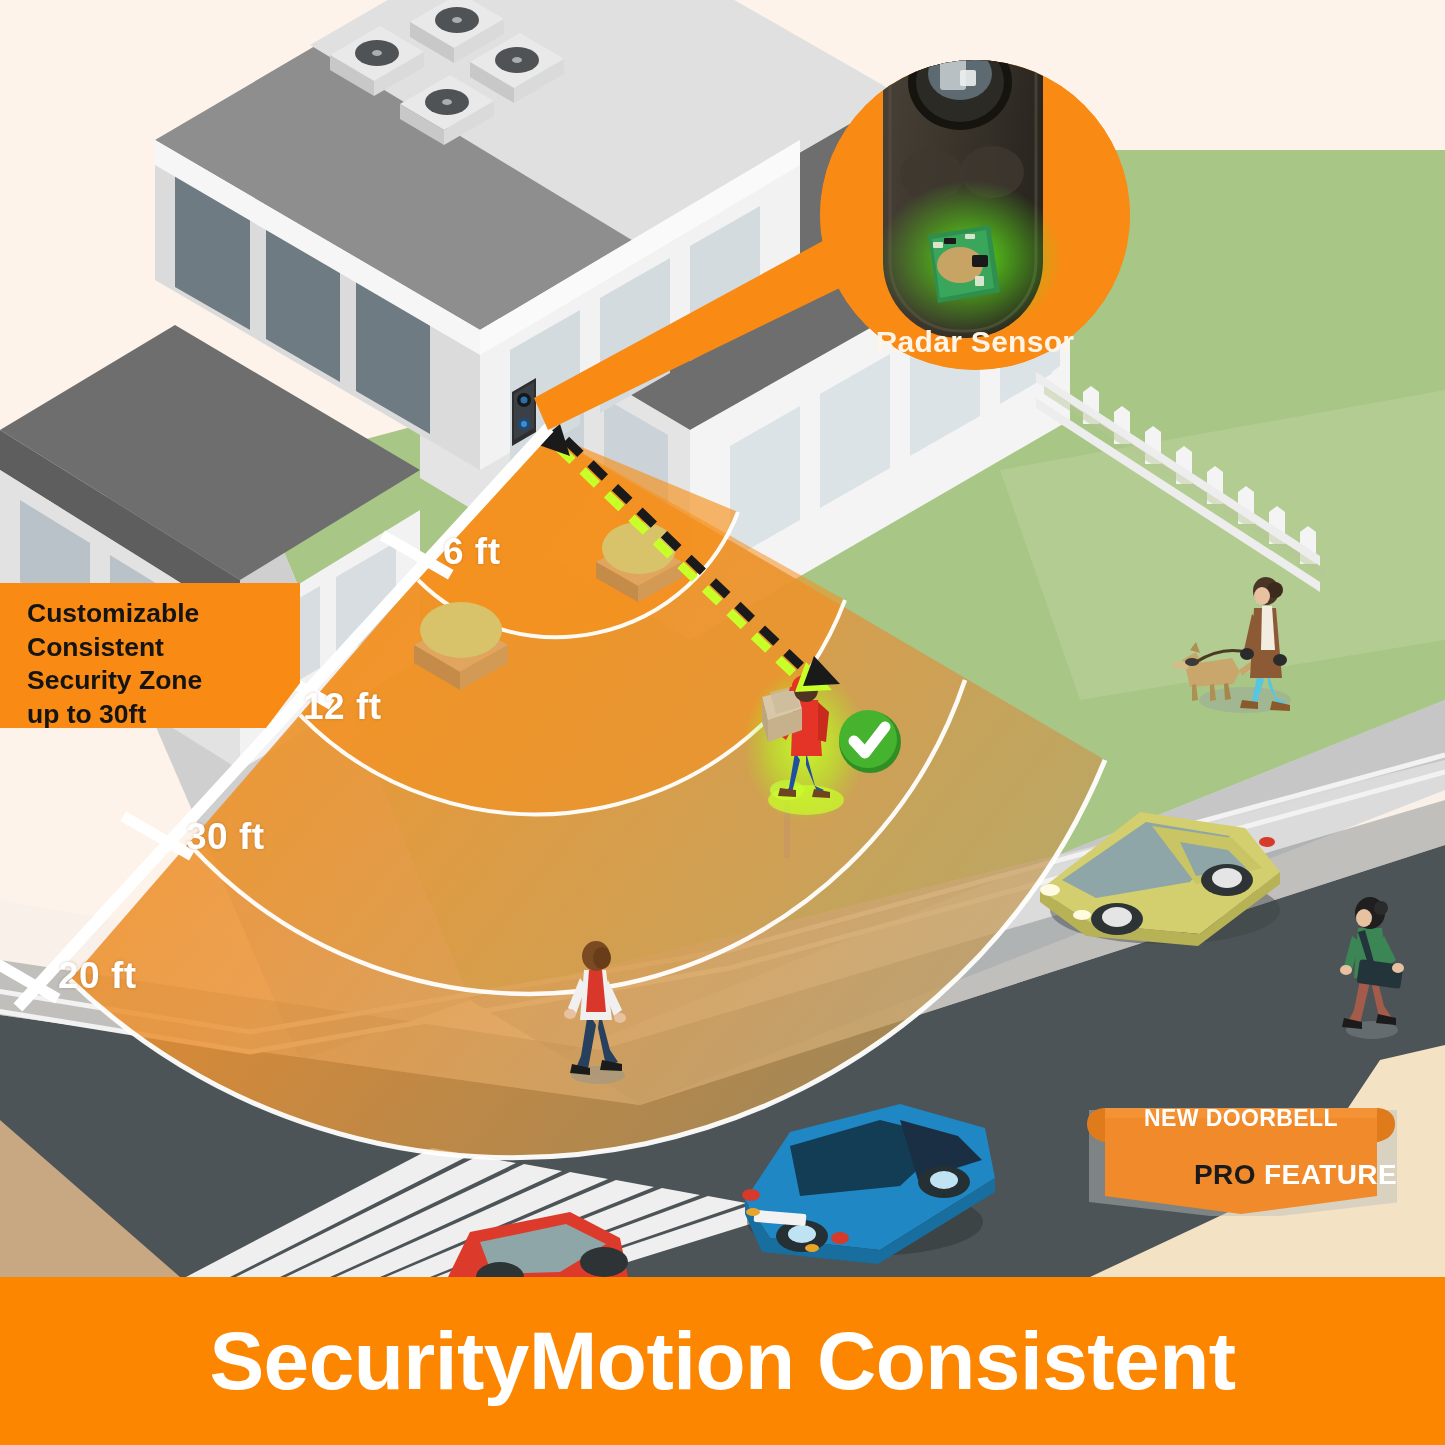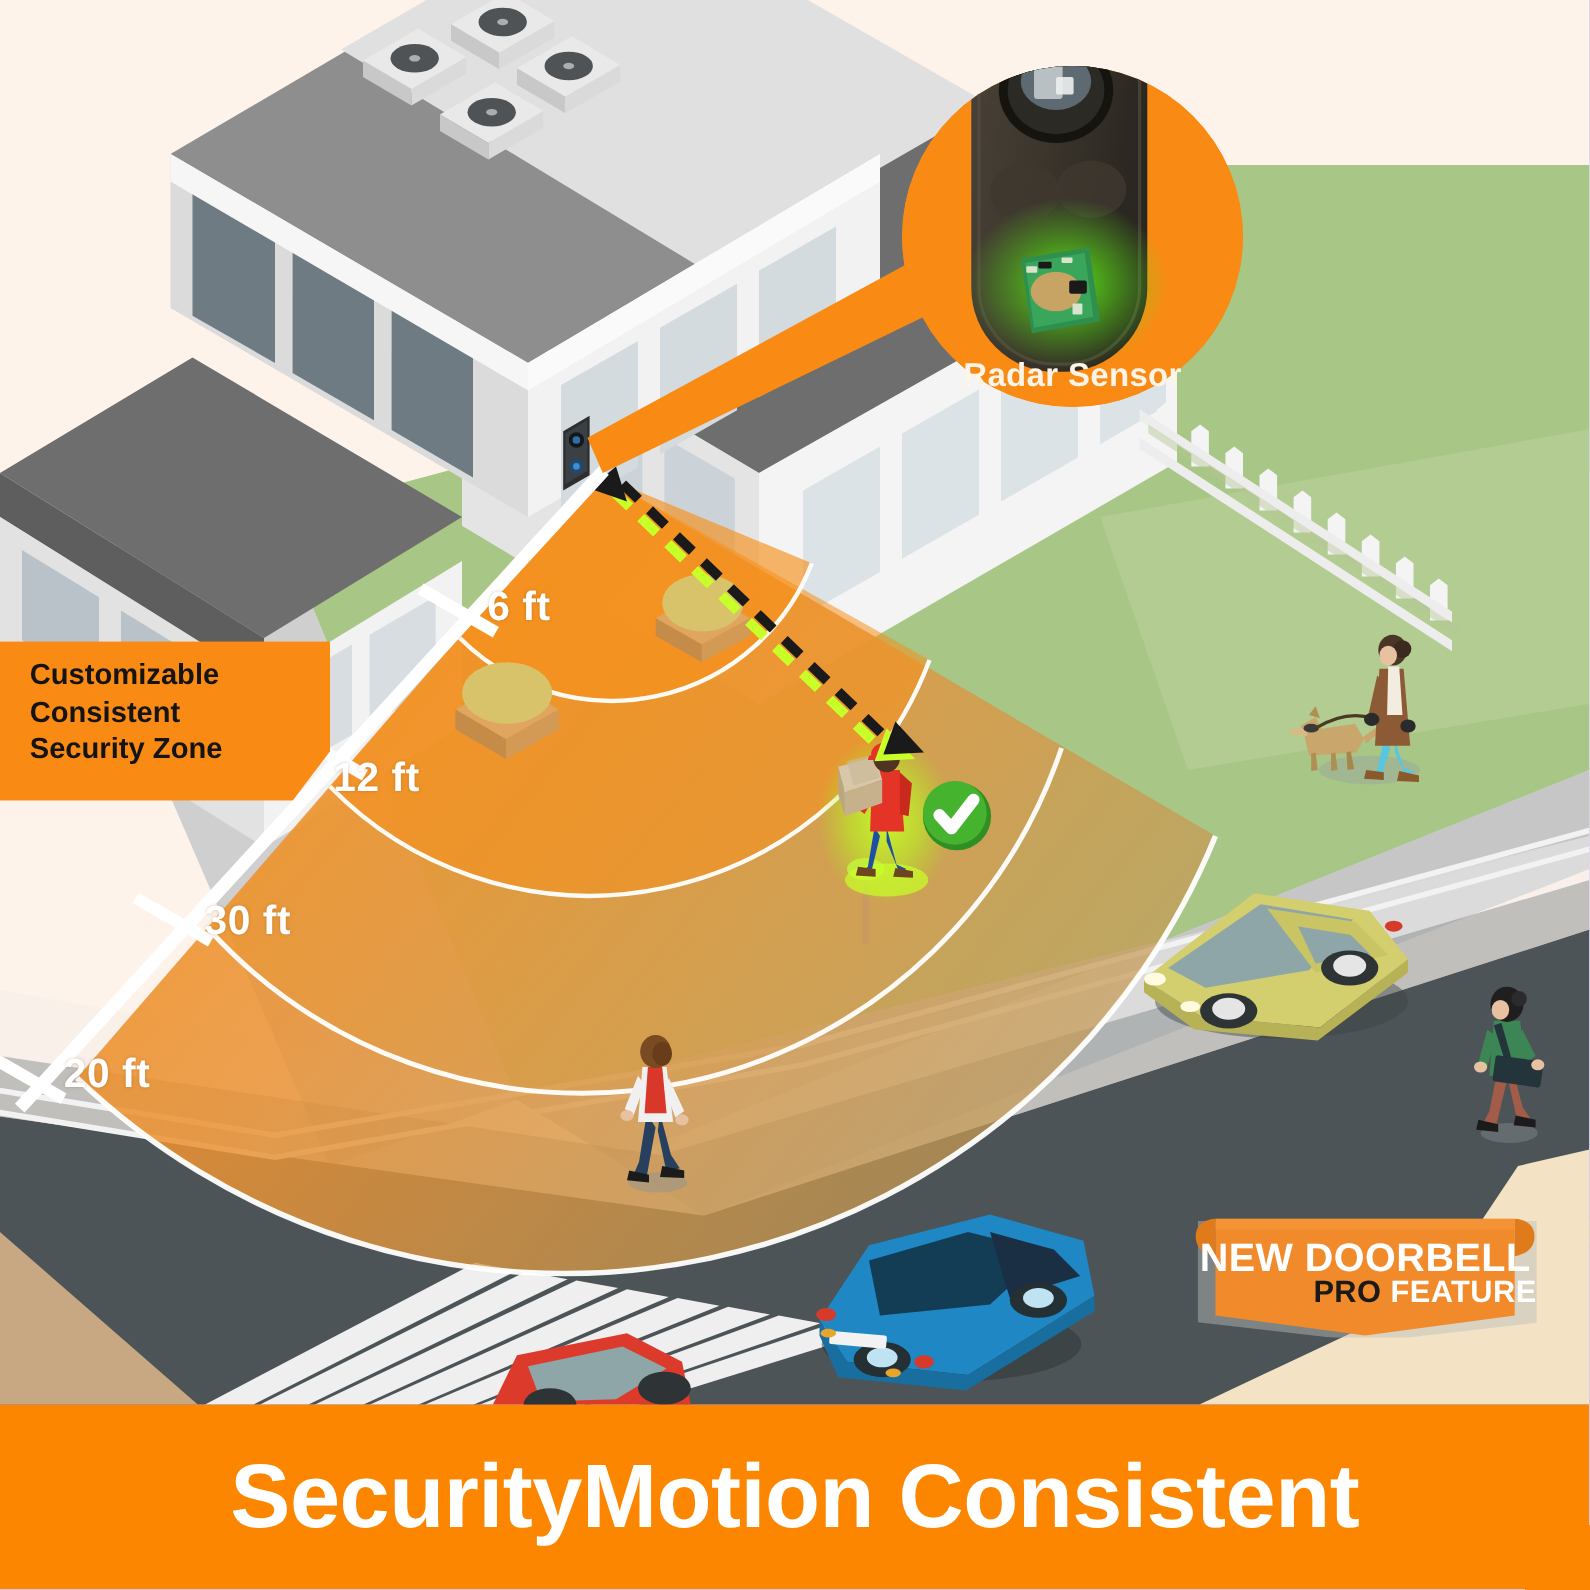--- a/index.html
+++ b/index.html
@@ -1,18 +1,18 @@
 <!DOCTYPE html>
 <html><head>
 <meta charset="utf-8">
 <style>
   html,body{margin:0;padding:0;background:#fff;}
   #stage{
     position:relative;width:1445px;height:1445px;overflow:hidden;
-    background:#8b5cf6;
+    background:#a16207;
     font-family:"Liberation Sans", sans-serif;
   }
   #scene{position:absolute;inset:0;}
 
   
   .dist-label{
     position:absolute;color:#ffffff;font-weight:bold;
     font-family:"Liberation Sans",sans-serif;
     letter-spacing:.5px;white-space:nowrap;
     text-shadow:0 0 3px rgba(120,60,0,.30);
@@ -44,21 +44,21 @@
     letter-spacing:.3px;
   }
 
   
   #ribbon{position:absolute;left:1085px;top:1096px;width:312px;height:120px;}
   #ribbon .t1,#ribbon .t2{
     position:absolute;width:100%;text-align:center;
     font-weight:bold;font-family:"Liberation Sans",sans-serif;
     white-space:nowrap;
   }
-  #ribbon .t1{top:26px;font-size:36px;color:#FFFFFF;letter-spacing:.4px;}
+  #ribbon .t1{top:9px;font-size:23px;color:#FFFFFF;letter-spacing:.4px;}
   #ribbon .t2{top:63px;font-size:28px;letter-spacing:.4px;text-align:right;}
   #ribbon .t2 .pro{color:#1a1a1a;}
   #ribbon .t2 .rest{color:#FFFFFF;}
 
   
   #banner{
     position:absolute;left:0;bottom:0;width:1445px;height:168px;
     background:#FC8600;
   }
   #banner-text{
@@ -474,20 +474,21 @@
 
   <div class="dist-label" id="lbl6">6 ft</div>
   <div class="dist-label" id="lbl12">12 ft</div>
   <div class="dist-label" id="lbl20">30 ft</div>
   <div class="dist-label" id="lbl30">20 ft</div>
 
   <div id="zone-tag">
     <div class="ln">Customizable</div>
     <div class="ln">Consistent</div>
     <div class="ln">Security Zone</div>
+    <div class="ln">up to 30ft</div>
   </div>
 
   <div id="ribbon">
     <svg viewBox="0 0 312 120" width="312" height="120" style="position:absolute;left:0;top:0;">
       <polygon points="0,8 312,8 312,100 156,118 0,100" fill="#BDBDBD" opacity=".45" transform="translate(4,6)"></polygon>
       <polygon points="20,12 292,12 292,100 156,118 20,100" fill="#F08A2A"></polygon>
       <path d="M20,12 L20,46 C20,46 2,44 2,28 C2,12 20,12 20,12 Z" fill="#E07B1C"></path>
       <path d="M292,12 L292,46 C292,46 310,44 310,28 C310,12 292,12 292,12 Z" fill="#E07B1C"></path>
       <polygon points="20,12 292,12 292,22 20,22" fill="#F59A3E" opacity=".55"></polygon>
     </svg>

